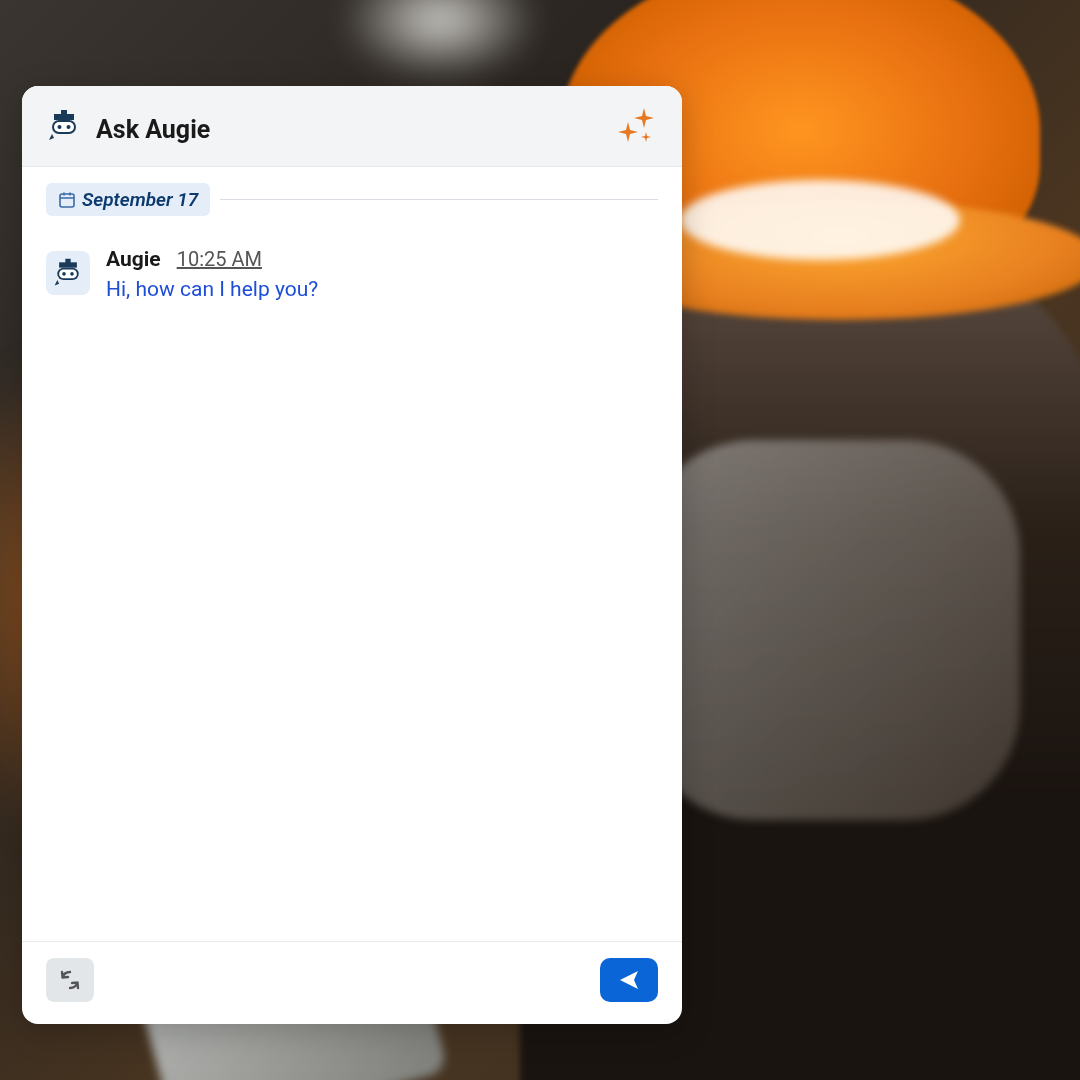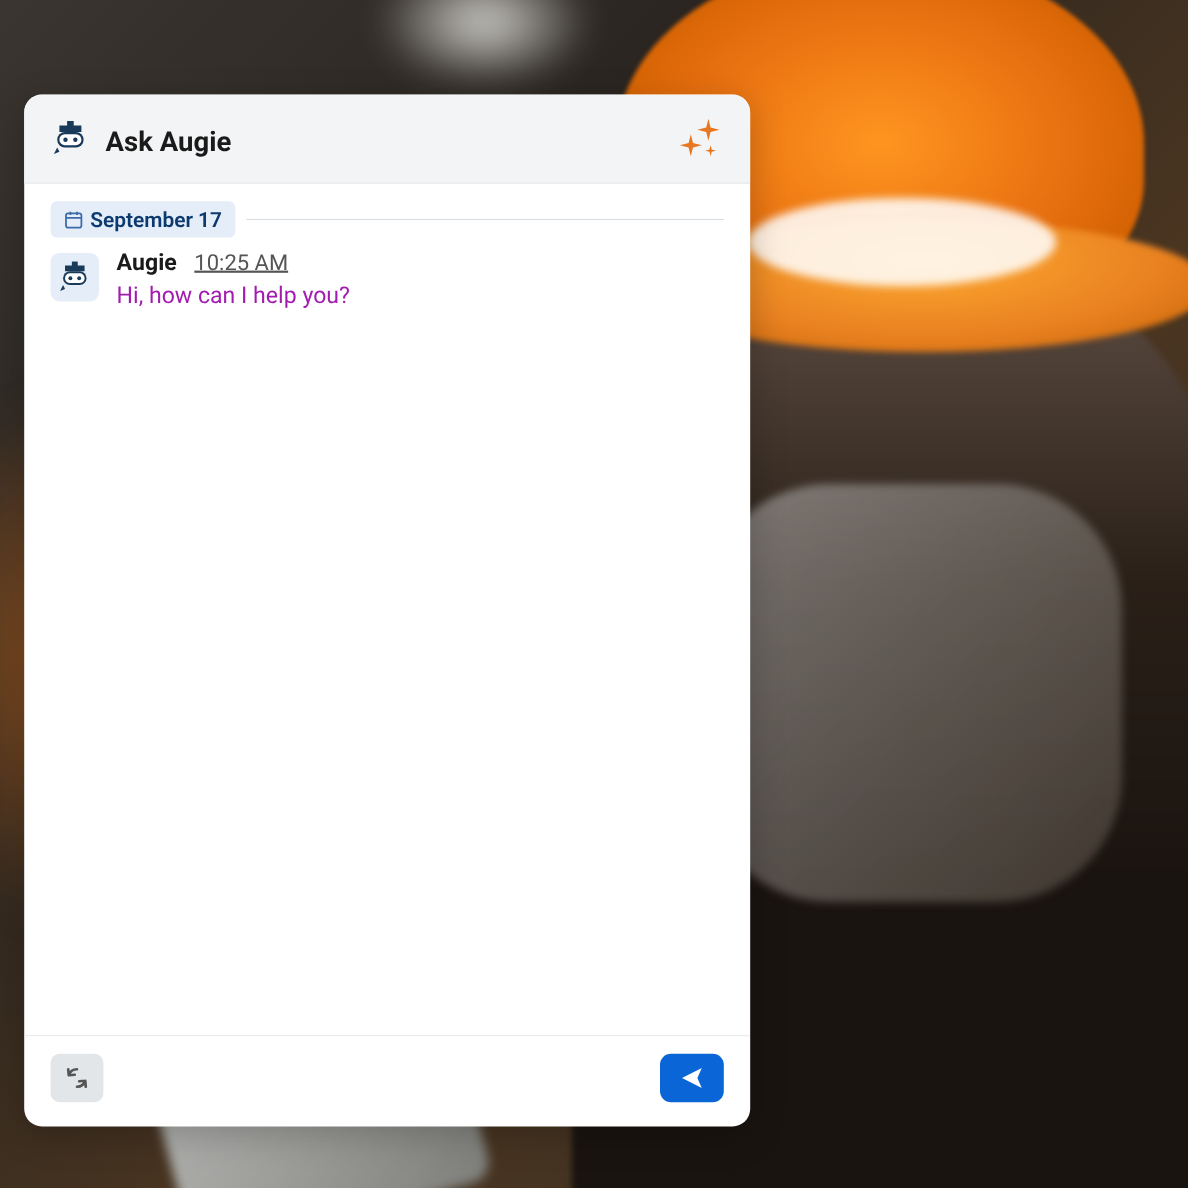--- a/index.html
+++ b/index.html
@@ -187,21 +187,22 @@
     
     .chat-body {
       flex: 1;
       padding: 16px 24px;
       overflow-y: auto;
     }
     
     .date-divider {
       display: flex;
       align-items: center;
-      margin-bottom: 10px;
+      margin-bottom: 31px;
+      font-style: italic;
     }
     
     .date-badge {
       display: inline-flex;
       align-items: center;
       gap: 6px;
       background: #e4edf8;
       padding: 5px 12px;
       border-radius: 6px;
       font-size: 19px;
@@ -252,21 +253,21 @@
     }
     
     .message-time {
       font-size: 20px;
       color: #555;
       text-decoration: underline;
     }
     
     .message-text {
       font-size: 21px;
-      color: #a21caf;
+      color: #1d4ed8;
       line-height: 1.4;
     }
     
     .chat-footer {
       padding: 16px 24px 22px 24px;
       border-top: 1px solid #e8eaed;
       display: flex;
       align-items: center;
       justify-content: space-between;
     }

